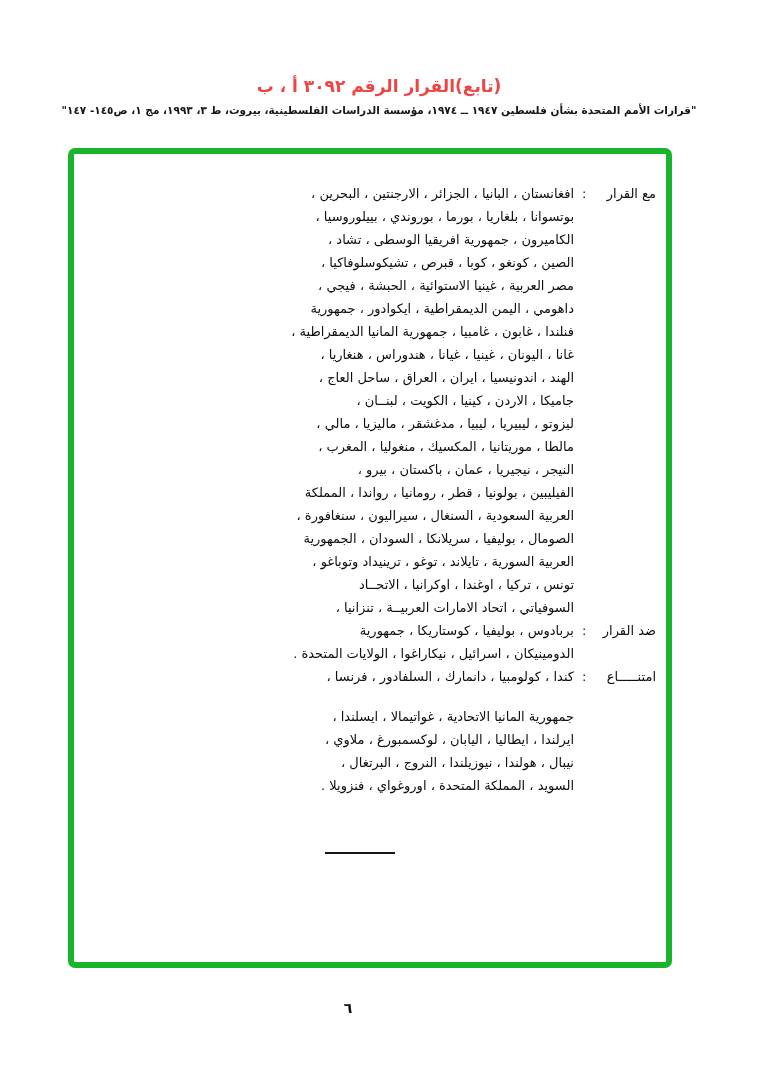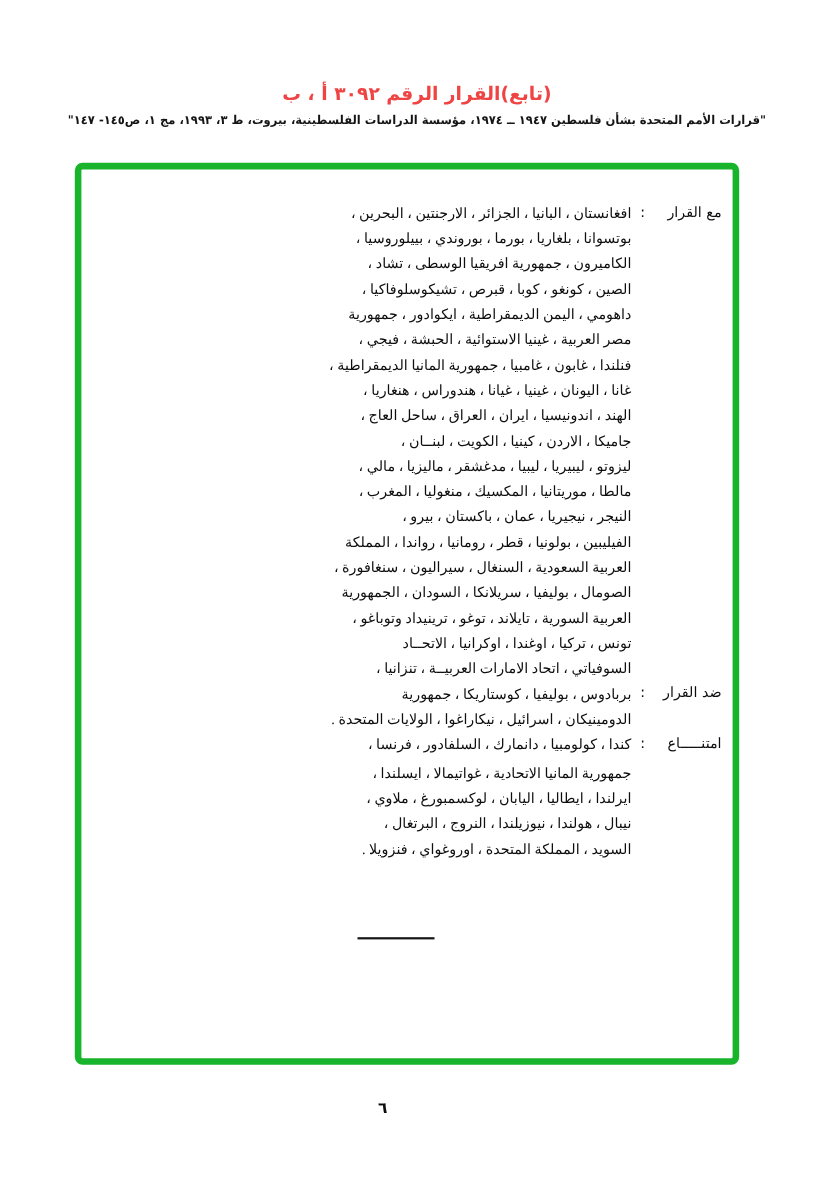--- a/index.html
+++ b/index.html
@@ -27,28 +27,28 @@
     width:592px;height:808px;
     border:6px solid #18B42C;border-radius:7px;
     background:#fff;
   }
 
   .vote-block{
     position:absolute;top:28px;right:10px;
     direction:rtl;
   }
   .section{display:flex;direction:rtl;align-items:flex-start;}
-  .section.continuation{margin-top:3px;}
+  .section.continuation{margin-top:17px;}
   .label-col{
     width:82px;flex:0 0 82px;
     display:flex;justify-content:space-between;
     font-size:13px;line-height:23px;color:#0e0e0e;
     padding-left:8px;box-sizing:border-box;
   }
-  .lines{width:258px;flex:0 0 258px;font-family:Liberation Serif, serif;}
+  .lines{width:258px;flex:0 0 258px;}
   .line{
     height:23px;line-height:23px;
     font-size:13px;color:#0e0e0e;
     white-space:nowrap;text-align:right;
   }
 
   .end-rule{
     position:absolute;left:251px;top:698px;
     width:70px;height:2px;background:#151515;
   }
@@ -73,22 +73,22 @@
         <div class="section">
           <div class="label-col">
             <span>مع القرار</span>
             <span>:</span>
           </div>
           <div class="lines">
             <div class="line">افغانستان ، البانيا ، الجزائر ، الارجنتين ، البحرين ،</div>
             <div class="line">بوتسوانا ، بلغاريا ، بورما ، بوروندي ، بييلوروسيا ،</div>
             <div class="line">الكاميرون ، جمهورية افريقيا الوسطى ، تشاد ،</div>
             <div class="line">الصين ، كونغو ، كوبا ، قبرص ، تشيكوسلوفاكيا ،</div>
+            <div class="line">مصر العربية ، غينيا الاستوائية ، الحبشة ، فيجي ،</div>
             <div class="line">داهومي ، اليمن الديمقراطية ، ايكوادور ، جمهورية</div>
-            <div class="line">مصر العربية ، غينيا الاستوائية ، الحبشة ، فيجي ،</div>
             <div class="line">فنلندا ، غابون ، غامبيا ، جمهورية المانيا الديمقراطية ،</div>
             <div class="line">غانا ، اليونان ، غينيا ، غيانا ، هندوراس ، هنغاريا ،</div>
             <div class="line">الهند ، اندونيسيا ، ايران ، العراق ، ساحل العاج ،</div>
             <div class="line">جاميكا ، الاردن ، كينيا ، الكويت ، لبنــان ،</div>
             <div class="line">ليزوتو ، ليبيريا ، ليبيا ، مدغشقر ، ماليزيا ، مالي ،</div>
             <div class="line">مالطا ، موريتانيا ، المكسيك ، منغوليا ، المغرب ،</div>
             <div class="line">النيجر ، نيجيريا ، عمان ، باكستان ، بيرو ،</div>
             <div class="line">الفيليبين ، بولونيا ، قطر ، رومانيا ، رواندا ، المملكة</div>
             <div class="line">العربية السعودية ، السنغال ، سيراليون ، سنغافورة ،</div>
             <div class="line">الصومال ، بوليفيا ، سريلانكا ، السودان ، الجمهورية</div>

